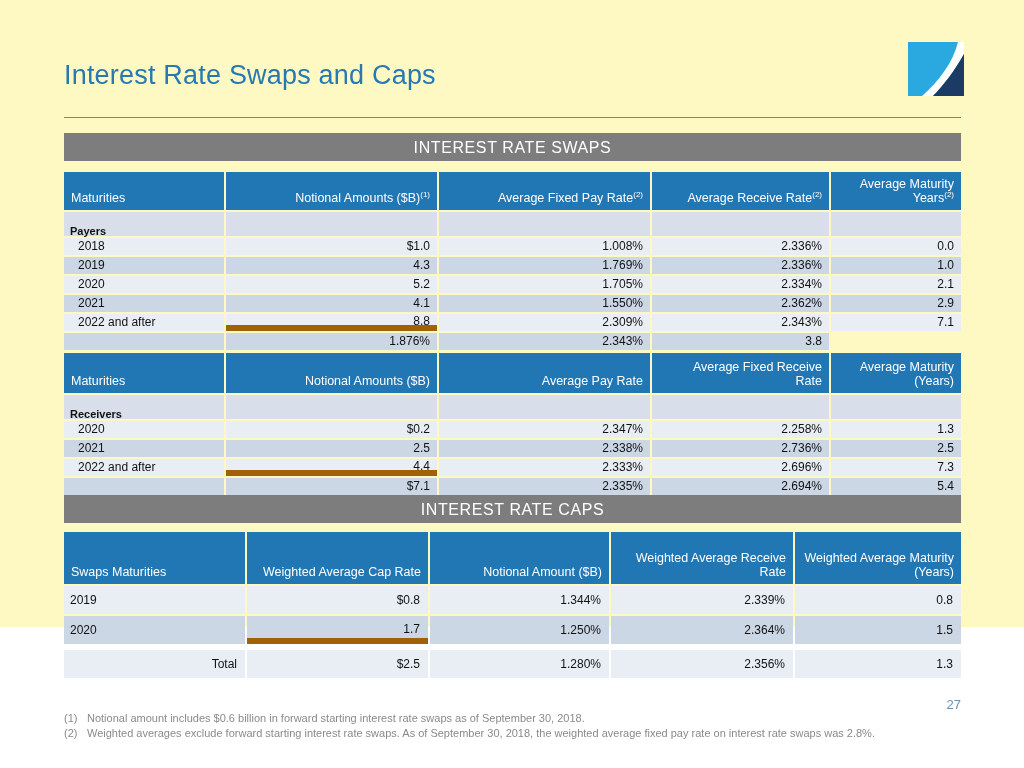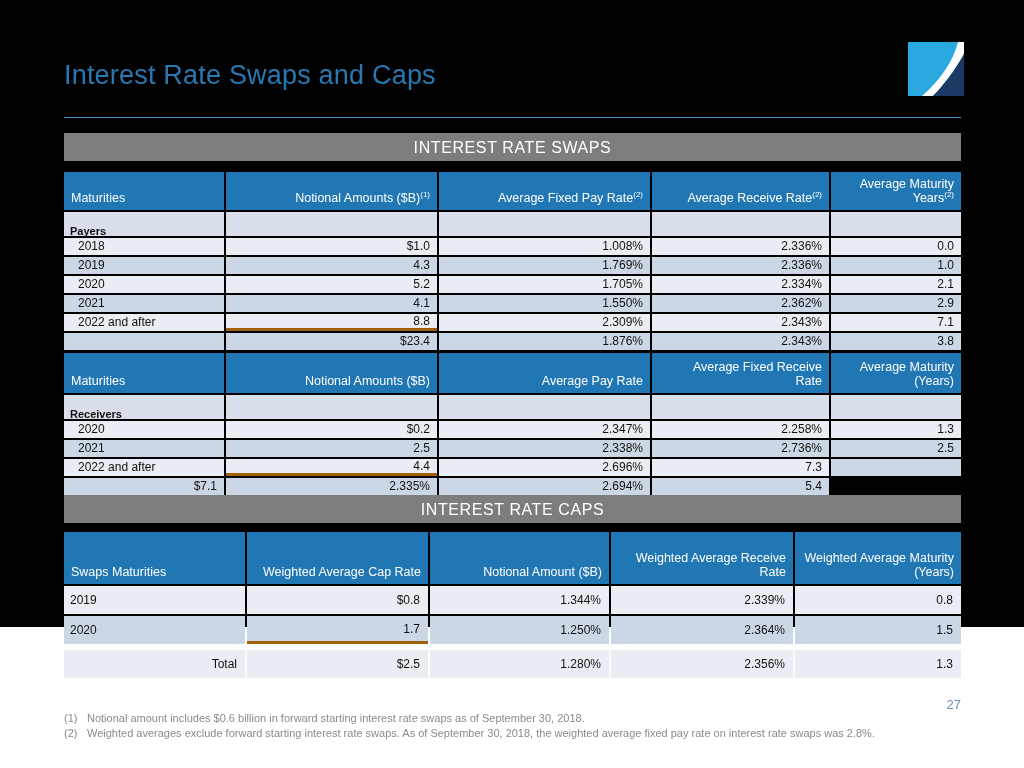--- a/index.html
+++ b/index.html
@@ -1,21 +1,21 @@
 <!DOCTYPE html>
 <html><head>
 <meta charset="utf-8">
 <style>
   * { margin:0; padding:0; box-sizing:border-box; }
   html,body { width:1024px; height:768px; }
   body {
     font-family:"Liberation Sans","DejaVu Sans",sans-serif;
     background:#ffffff; color:#111; overflow:hidden;
   }
-  .slide { position:absolute; left:0; top:0; width:1024px; height:627px; background:#000000; }
+  .slide { position:absolute; left:0; top:0; width:1024px; height:627px; background:#fef9c3; }
 
   .page-title {
     position:absolute; left:64px; top:60px;
     font-size:27px; font-weight:normal; color:#2878b2; letter-spacing:0.2px;
   }
   .logo { position:absolute; left:908px; top:42px; width:56px; height:54px; }
   .title-rule { position:absolute; left:64px; top:117px; width:897px; height:0; border-top:1px solid #4d92c5; }
 
   .content { position:absolute; left:64px; top:133px; width:897px; }
 
@@ -44,21 +44,21 @@
 
   .band {
     background:#d9deeb; height:14px; line-height:14px;
     font-size:11px; font-weight:bold; color:#111; padding:12px 6px;
   }
 
   .td { font-size:12px; color:#111; height:17px; line-height:17px; padding:0 7px; background:#e9eef4; }
   .td.dark { background:#ccd7e6; }
   .td.num { text-align:right; }
   .td.lbl { padding-left:14px; }
-  .td.ul { border-bottom:3px solid #a16207; line-height:15px; }
+  .td.ul { border-bottom:6px solid #a16207; line-height:15px; }
   .t3 .td { height:28px; line-height:28px; padding:0 8px; }
   .t3 .td.lbl { padding-left:6px; }
   .t3 .td.ul { line-height:26px;text-align:right; }
   .t3 .spacer { grid-column:1 / -1; height:2px; background:#fff; }
 
   .page-number {
     position:absolute; right:63px; top:697px;
     font-size:13px; color:#6b91b5;
   }
   .footnotes { position:absolute; left:64px; top:712px; width:900px; font-size:11px; color:#8a8a8a; }
@@ -133,21 +133,20 @@
       <div class="td dark num">2.362%</div>
       <div class="td dark num">2.9</div>
 
       <div class="td lbl">2022 and after</div>
       <div class="td num ul">8.8</div>
       <div class="td num">2.309%</div>
       <div class="td num">2.343%</div>
       <div class="td num">7.1</div>
 
       <div class="td dark"></div>
-      <div class="td dark num">$23.4</div>
       <div class="td dark num">1.876%</div>
       <div class="td dark num">2.343%</div>
       <div class="td dark num">3.8</div>
     </div>
 
     <div class="tbl t2">
       <div class="th">
           <div class="h-in"><span>Maturities</span></div>
         </div>
       <div class="th num">
@@ -178,20 +177,21 @@
       <div class="td num">1.3</div>
 
       <div class="td dark lbl">2021</div>
       <div class="td dark num">2.5</div>
       <div class="td dark num">2.338%</div>
       <div class="td dark num">2.736%</div>
       <div class="td dark num">2.5</div>
 
       <div class="td lbl">2022 and after</div>
       <div class="td num ul">4.4</div>
+      <div class="td num">2.333%</div>
       <div class="td num">2.696%</div>
       <div class="td num">7.3</div>
 
       <div class="td dark"></div>
       <div class="td dark num">$7.1</div>
       <div class="td dark num">2.335%</div>
       <div class="td dark num">2.694%</div>
       <div class="td dark num">5.4</div>
     </div>
 

